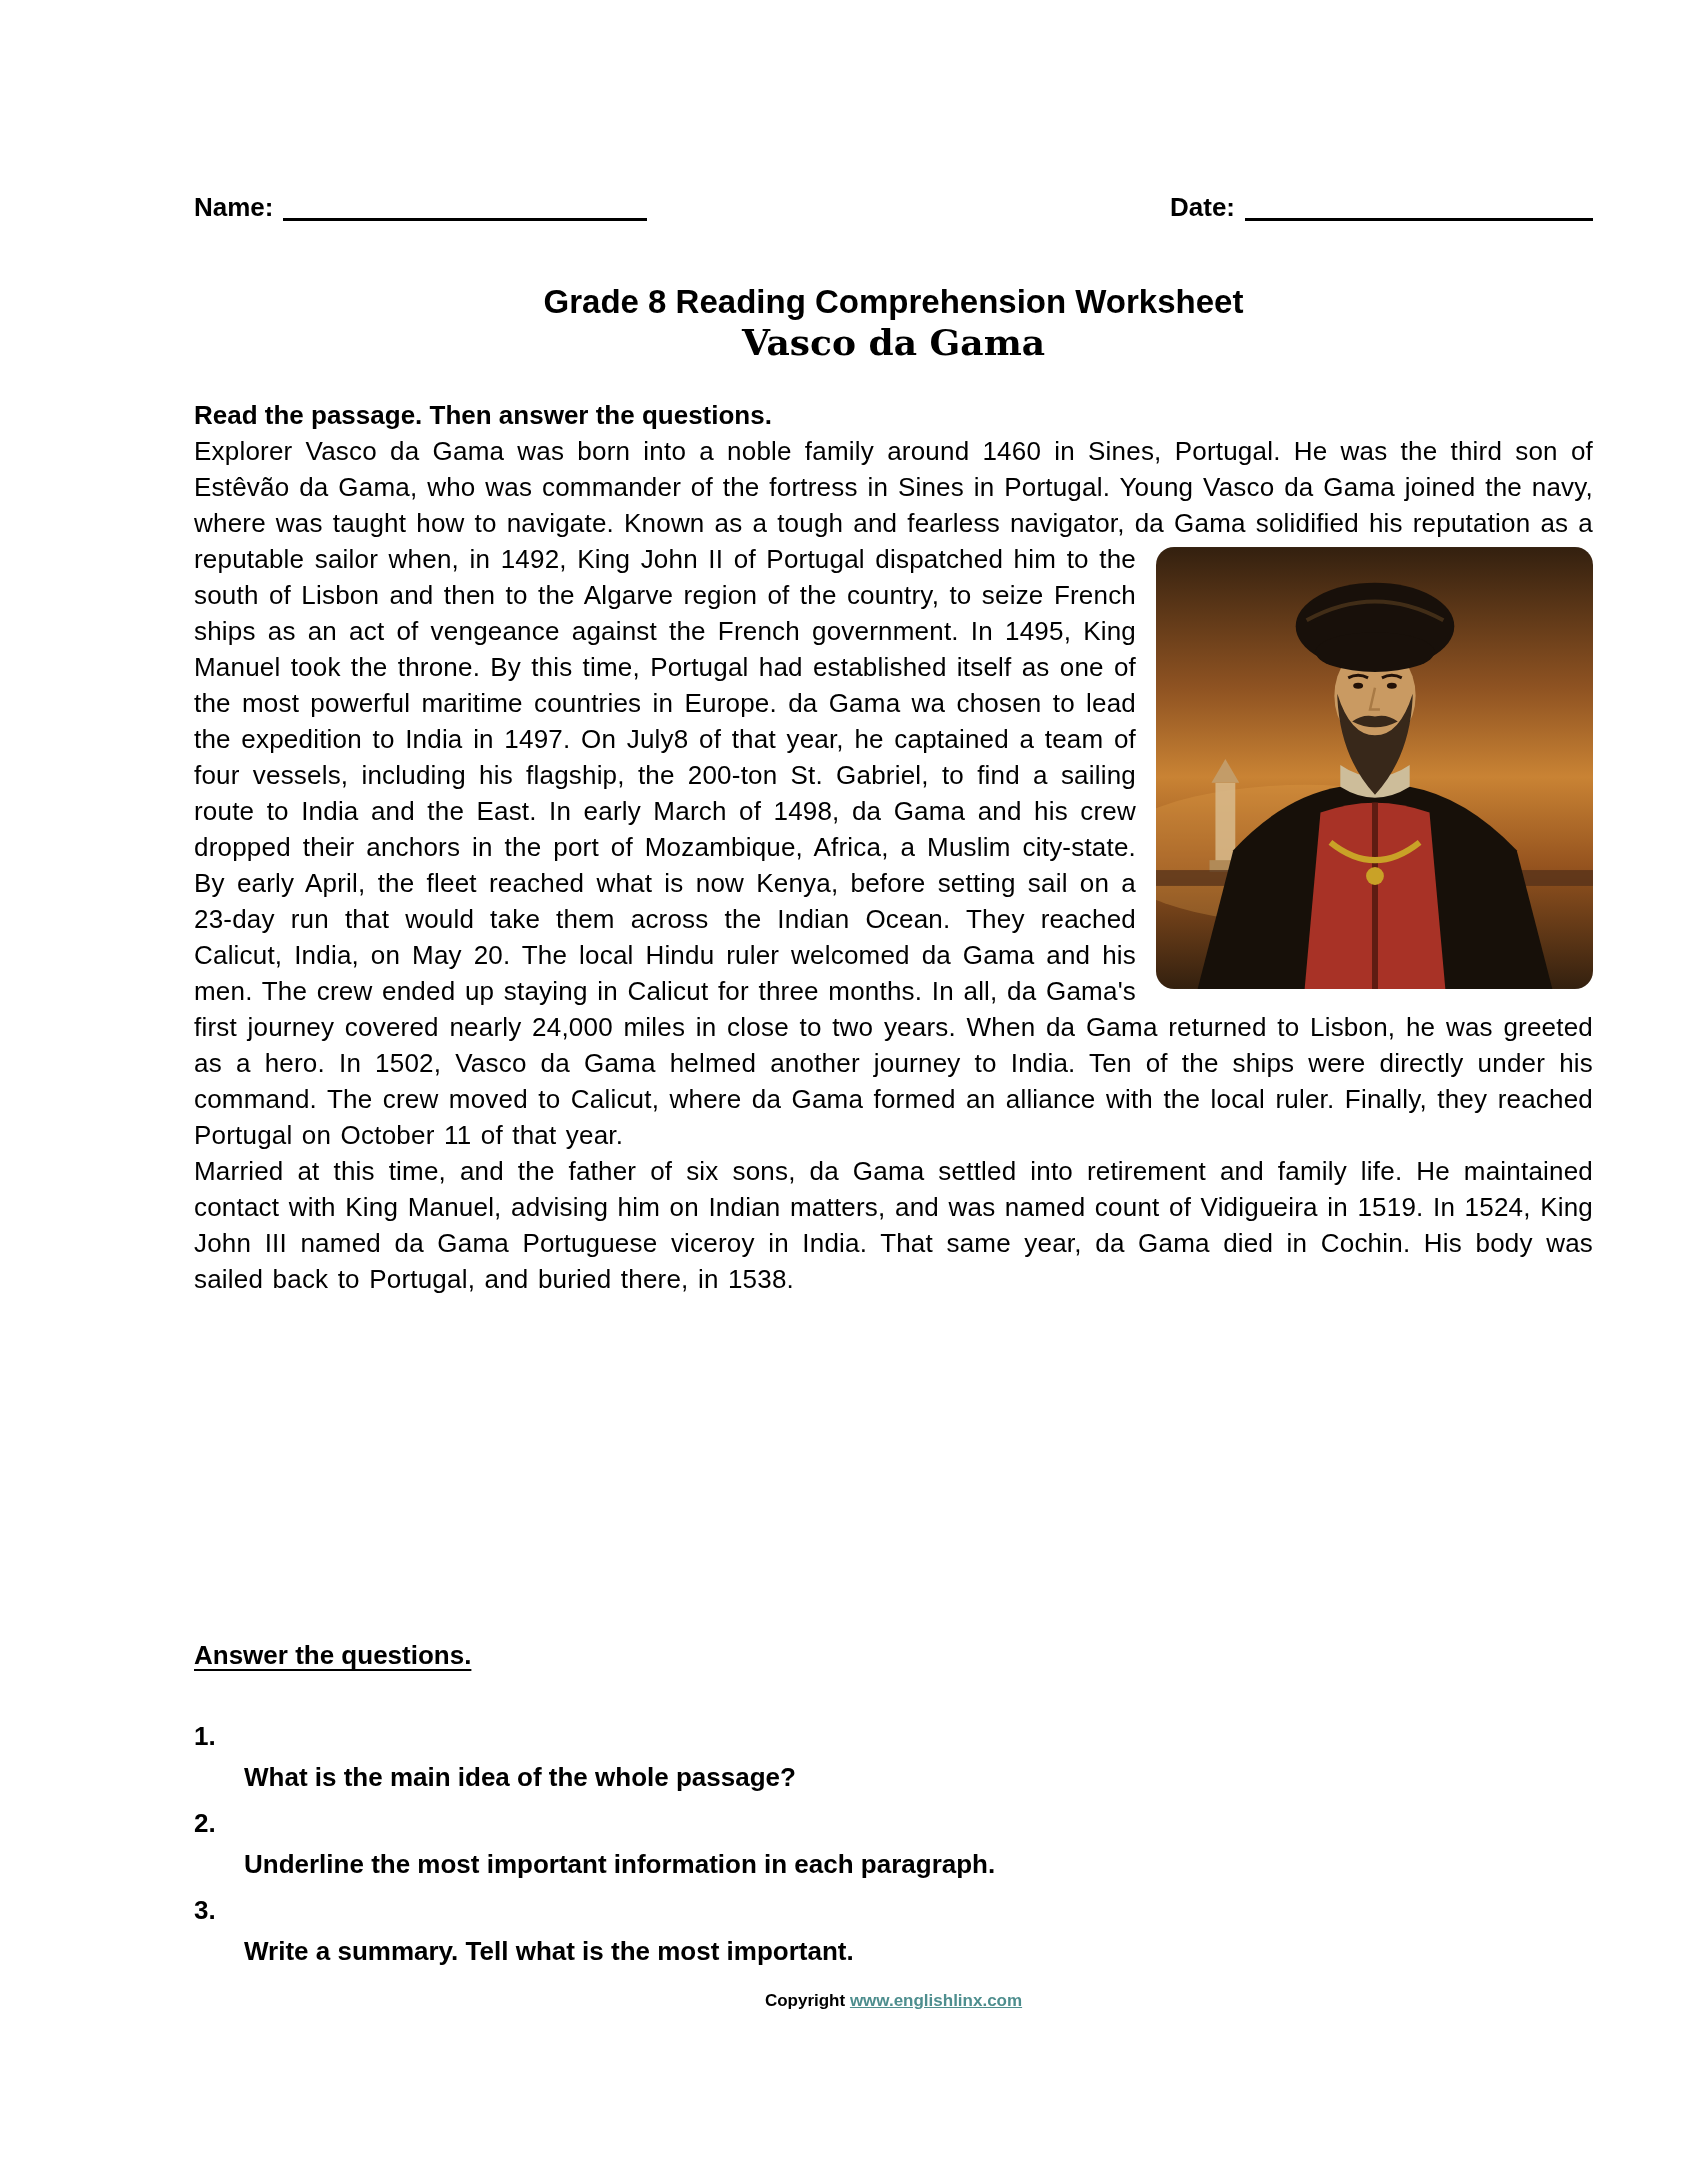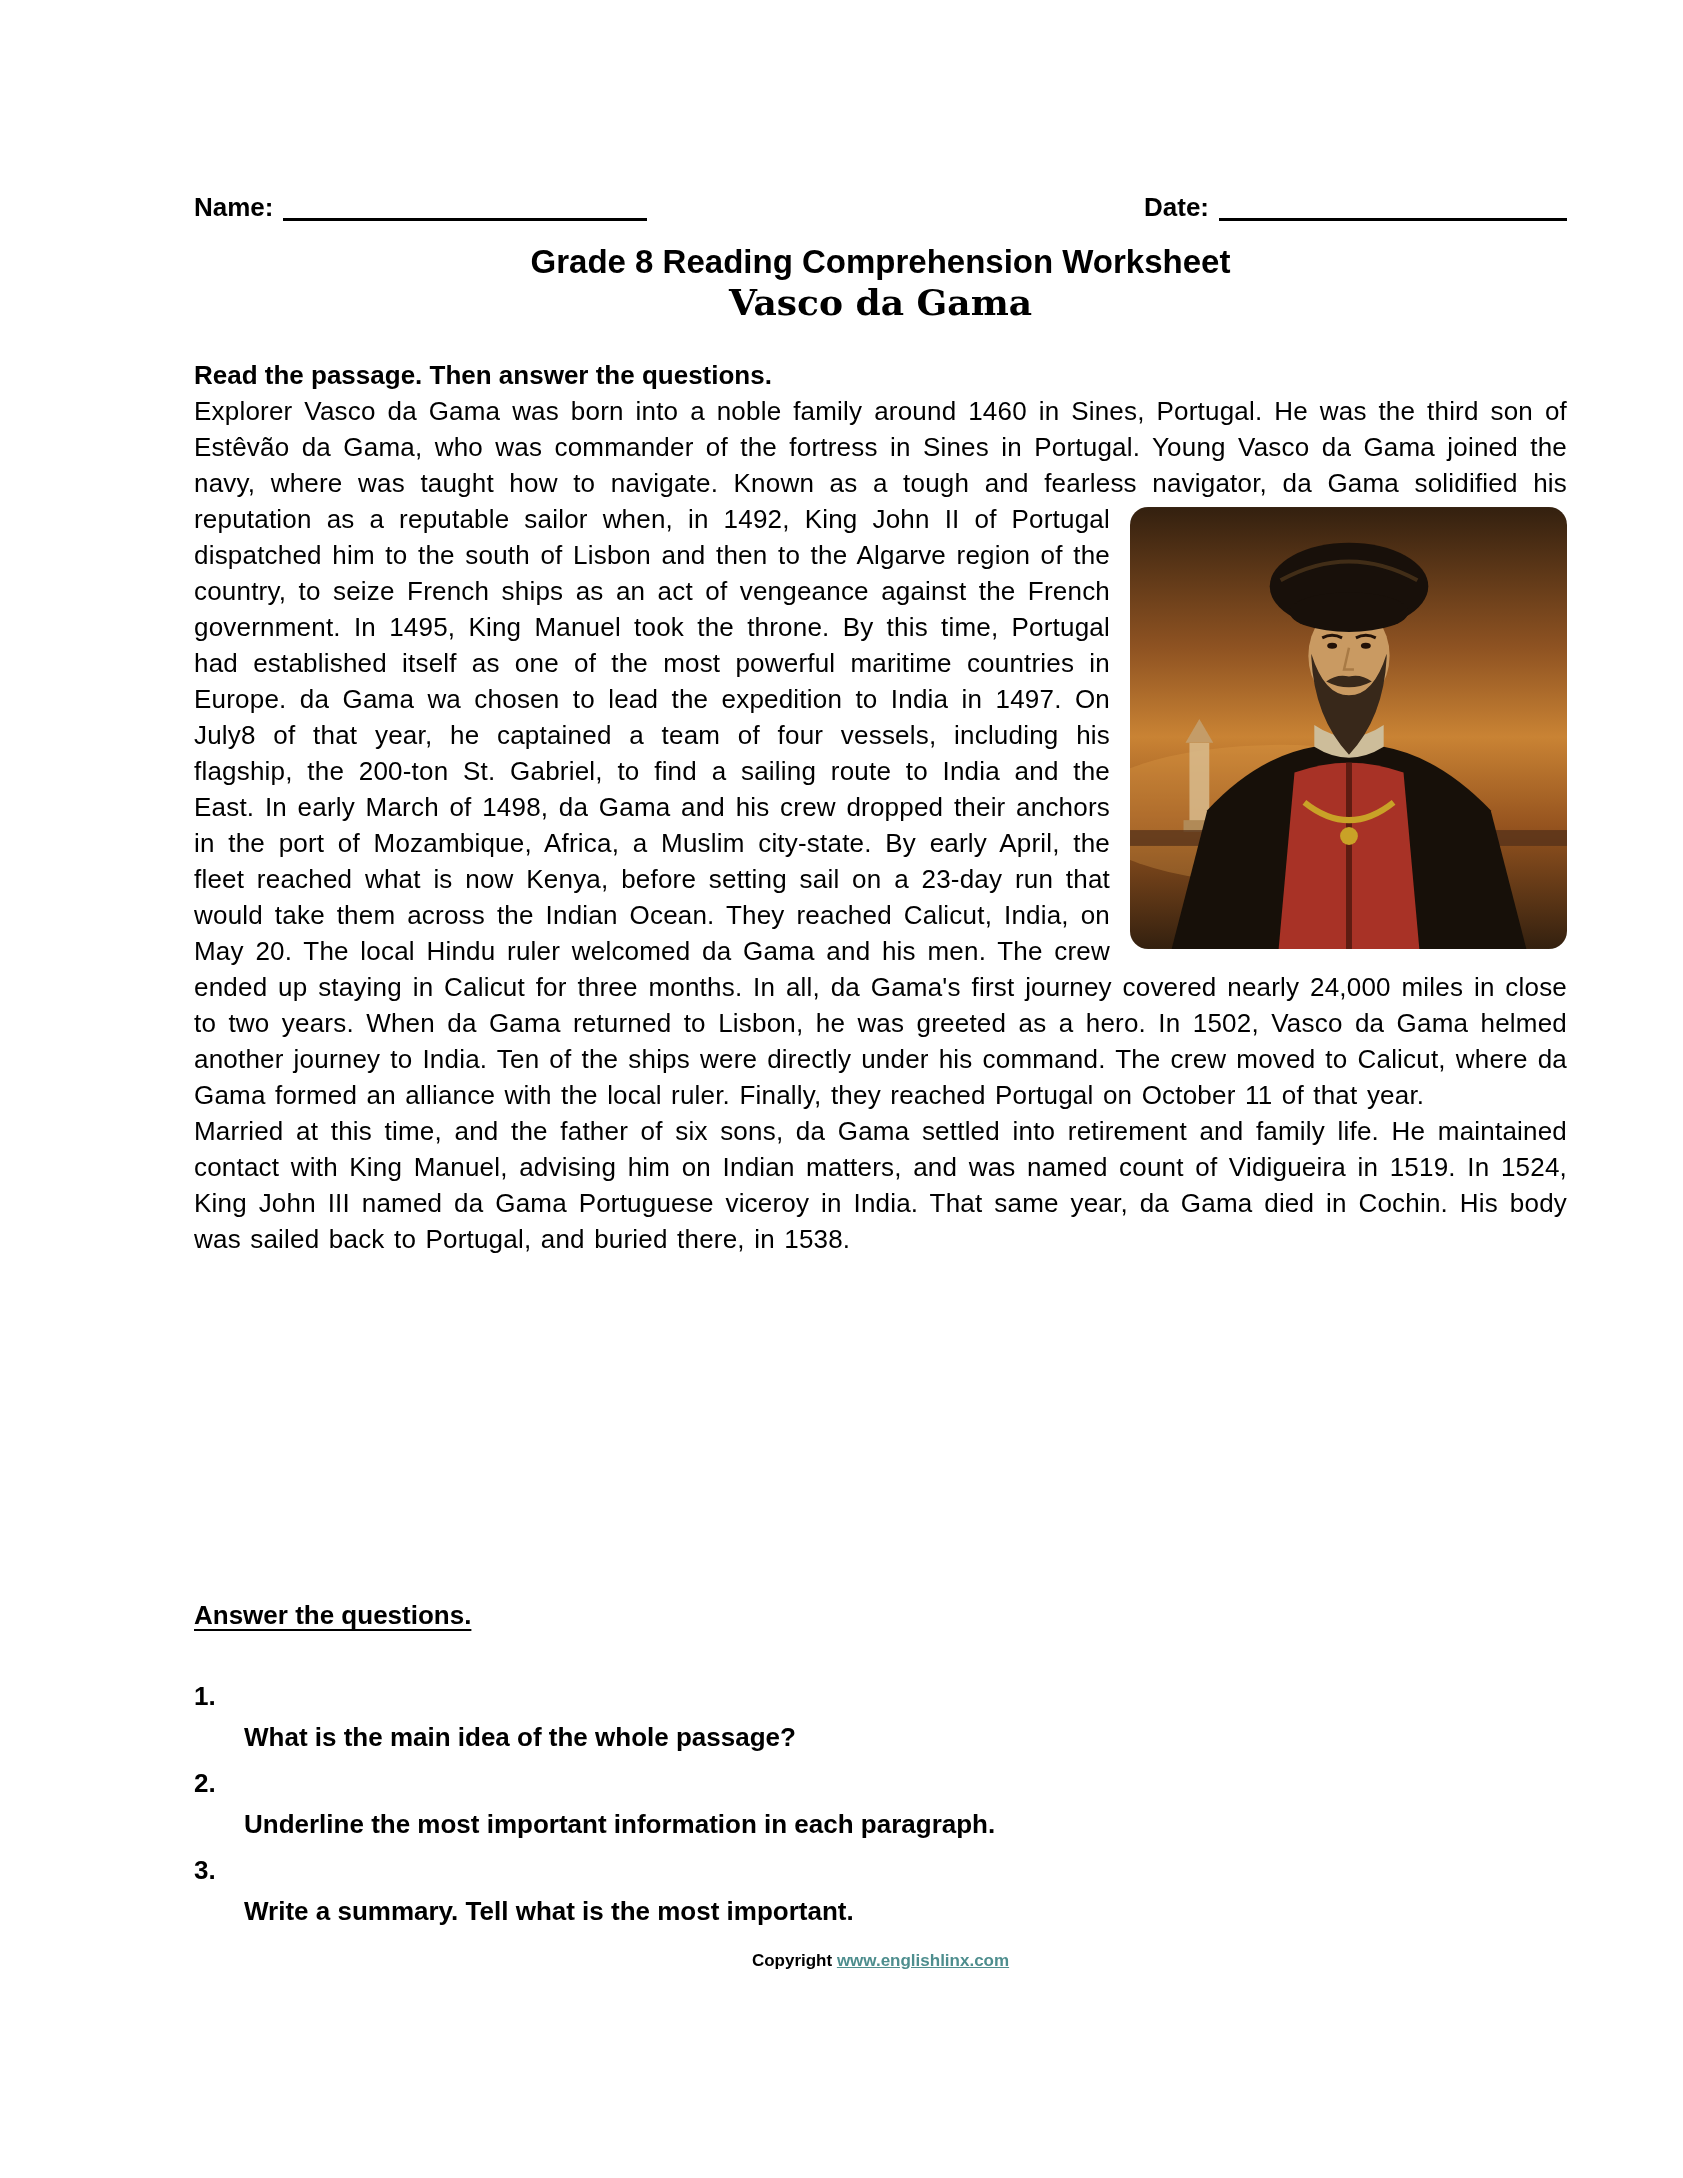--- a/index.html
+++ b/index.html
@@ -6,21 +6,21 @@
   html, body { background: #ffffff; }
   body {
     font-family: "Liberation Sans", sans-serif;
     color: #000000;
     width: 1683px;
   }
   .page {
     width: 1683px;
     height: 2178px;
     background: #ffffff;
-    padding: 193px 116px 0 194px;
+    padding: 193px 90px 0 194px;
     position: relative;
     overflow: hidden;
   }
   .header-row {
     display: flex;
     justify-content: space-between;
     align-items: flex-end;
   }
   .field { display: flex; align-items: flex-end; }
   .field-label { font-weight: bold; font-size: 26px; line-height: 28px; }
@@ -29,21 +29,21 @@
     width: 364px;
     height: 26px;
     border-bottom: 3px solid #000;
     margin-left: 10px;
   }
   .date-line { width: 348px; }
   .title {
     text-align: center;
     font-size: 33px;
     font-weight: bold;
-    margin-top: 22px;
+    margin-top: 62px;
   }
   .subtitle {
     text-align: center;
     font-family: "DejaVu Serif", "Liberation Serif", serif;
     font-size: 36px;
     font-weight: bold;
   }
   .passage-wrap {
     margin-top: 34px;
     min-height: 1243px;

